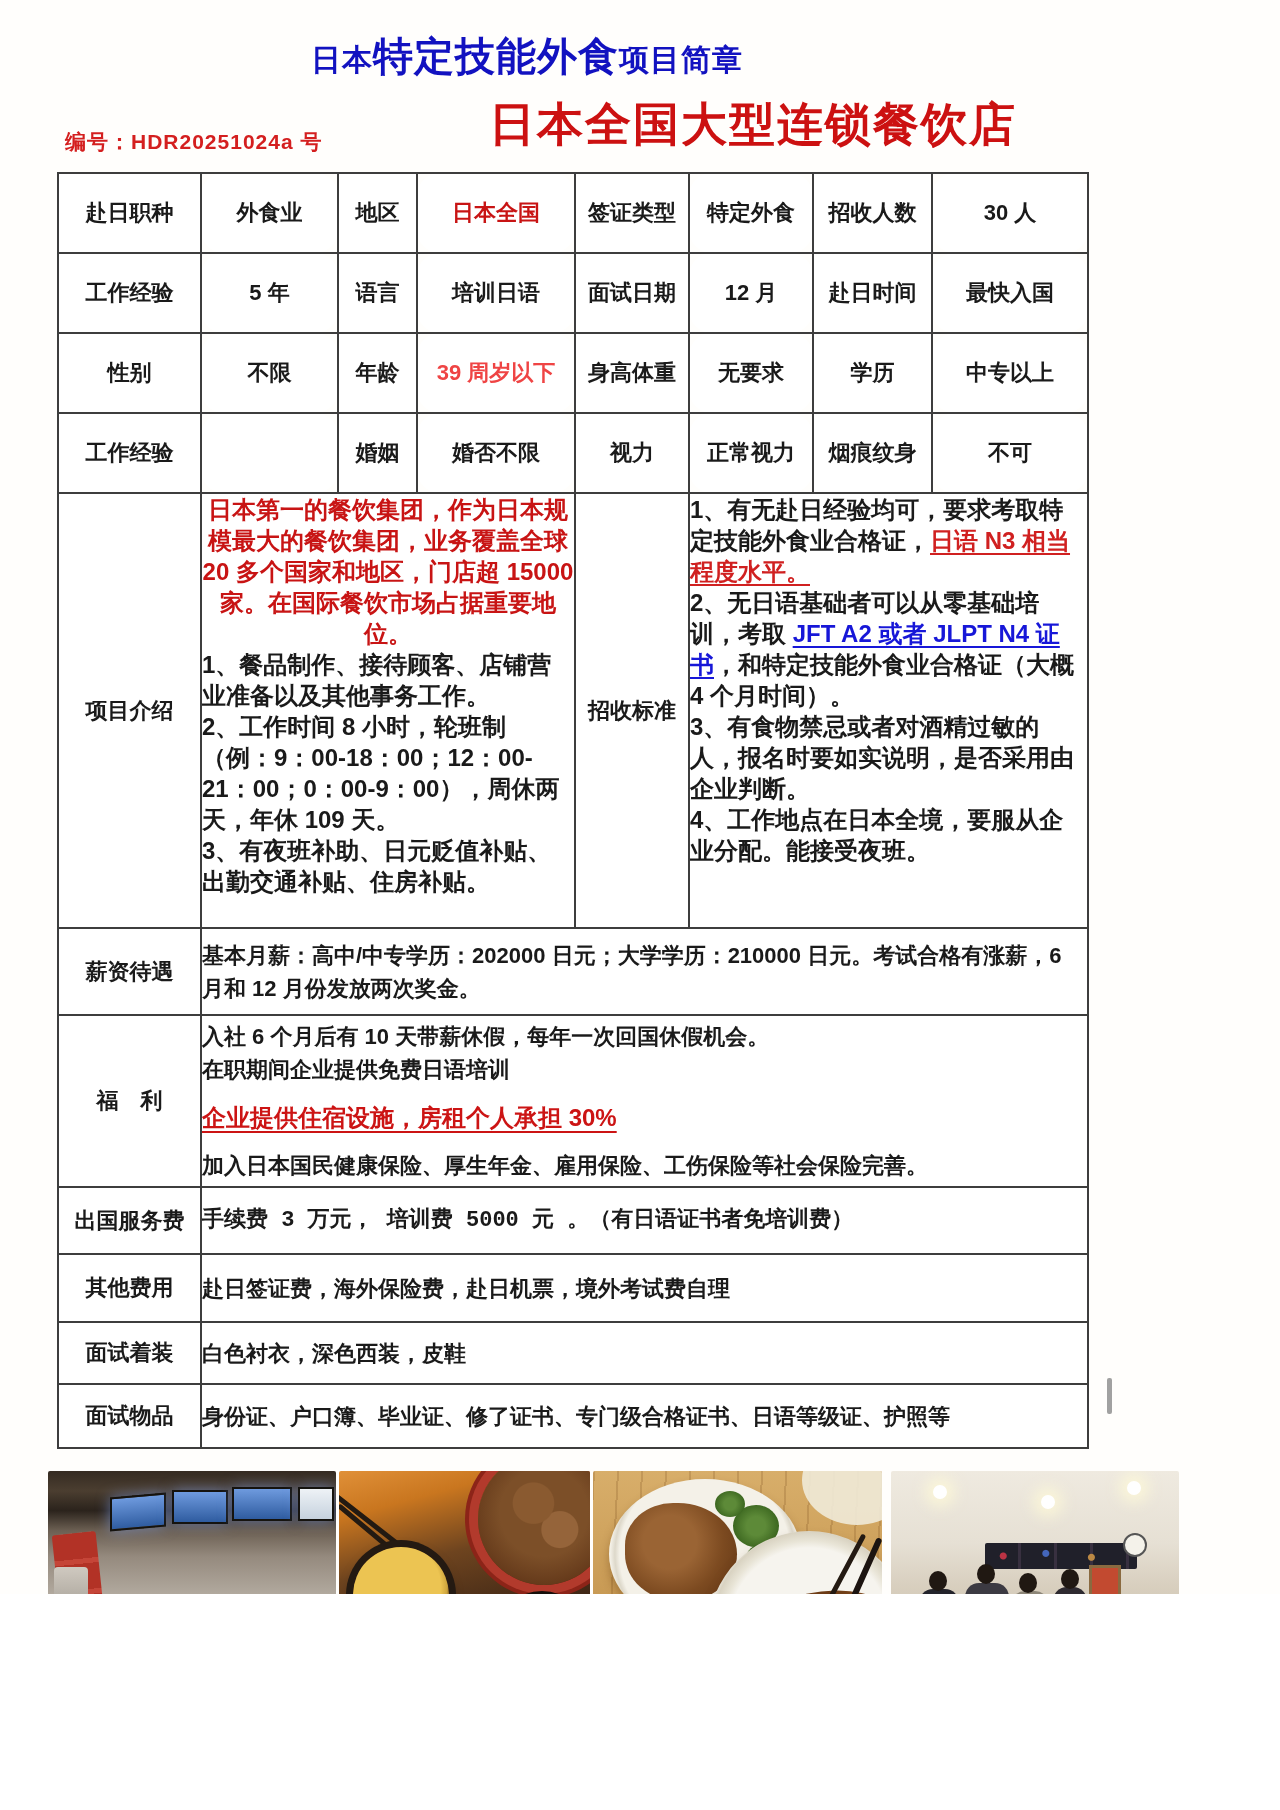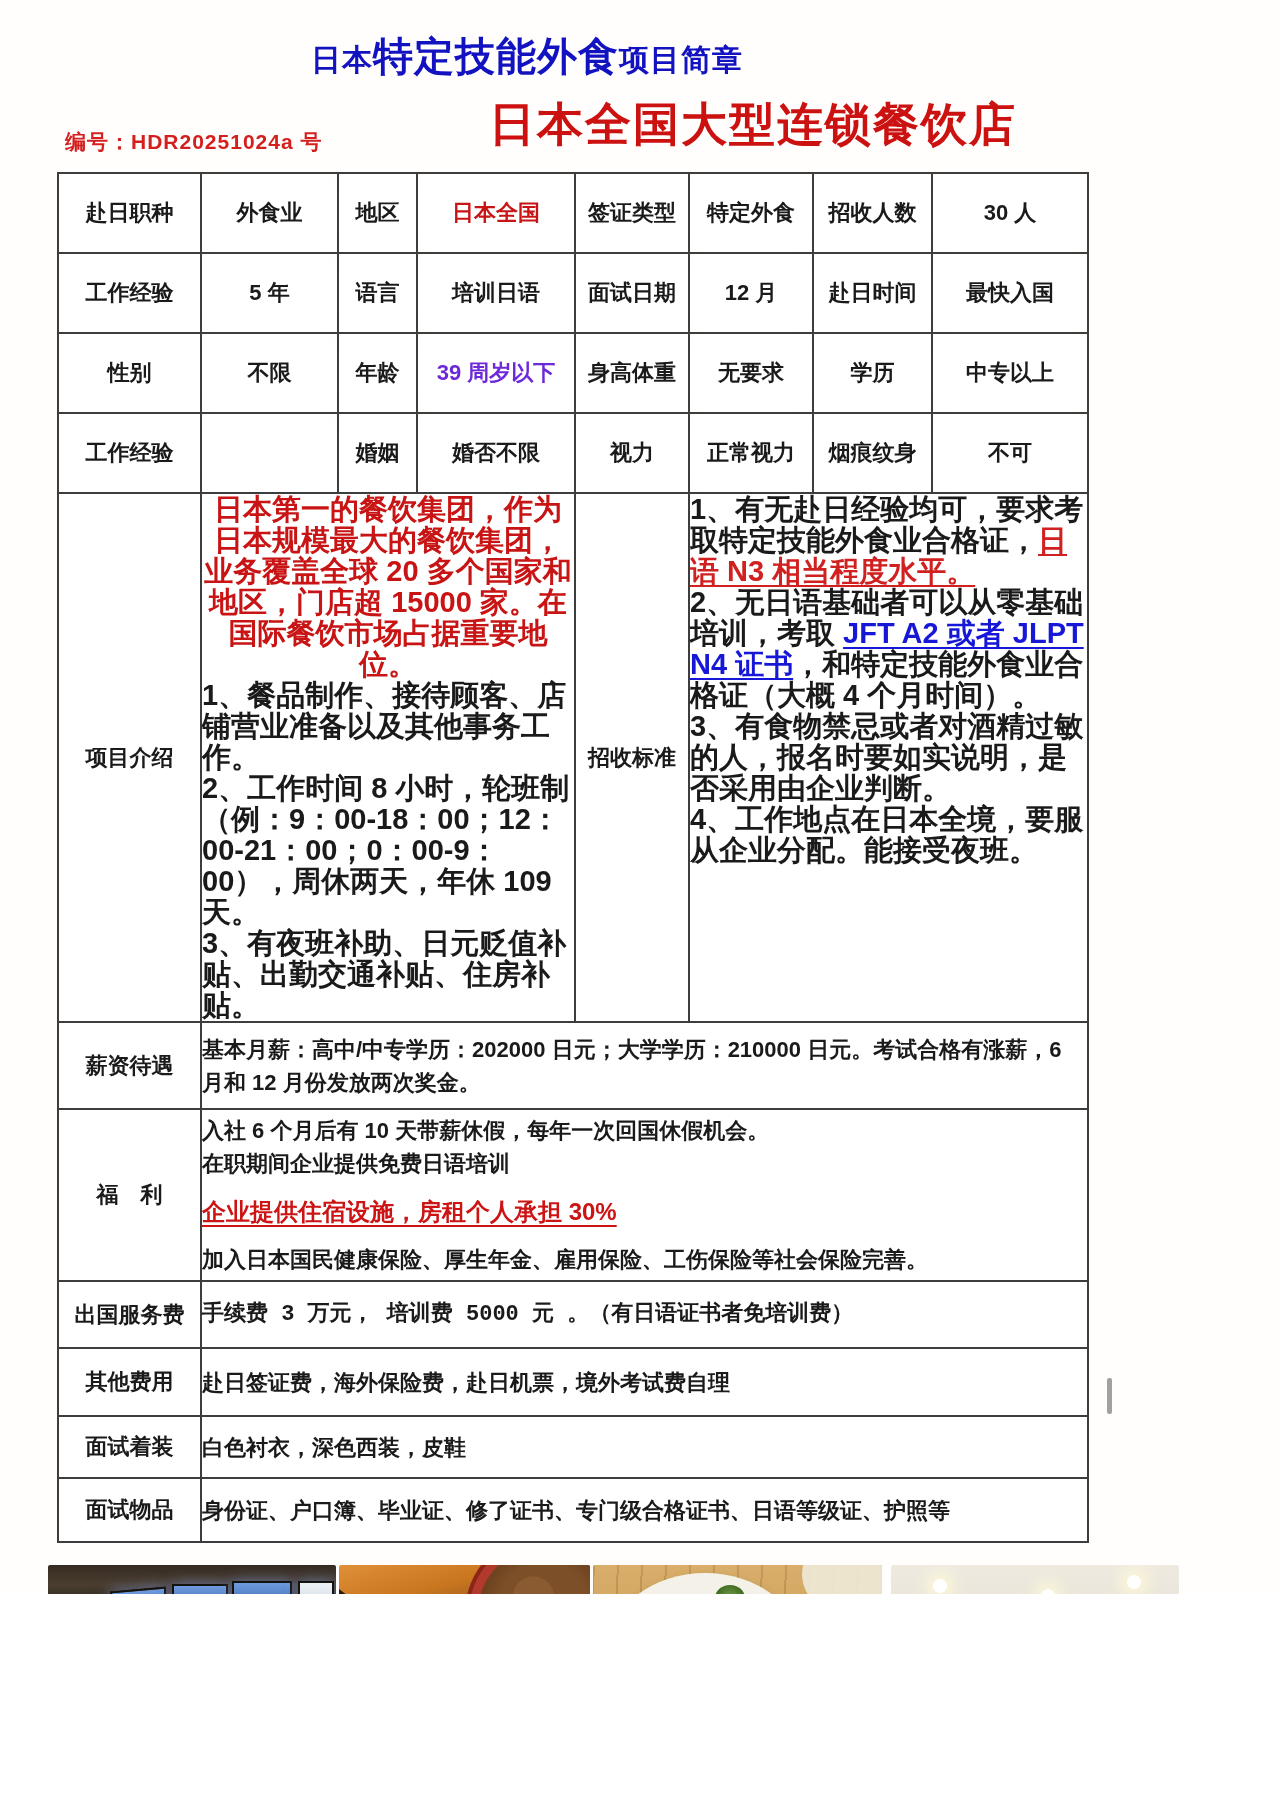--- a/index.html
+++ b/index.html
@@ -20,22 +20,22 @@
   td.vl{text-align:center;font-size:22px;font-weight:700;border-radius:23px;}
   tr.r td{height:78px;}
   tr.bigrow td{height:433px;}
   tr.salaryrow td{height:85px;}
   tr.welfarerow td{height:170px;}
   tr.feerow td{height:65px;font-family:Liberation Mono, monospace;}
   tr.otherrow td{height:66px;}
   tr.dressrow td{height:60px;}
   tr.itemsrow td{height:62px;}
   .red{color:#c81414;}
-  .blue{color:#6d28d9;}
-  td.rich{vertical-align:top;text-align:left;font-size:29px;font-weight:700;line-height:31px;padding:9px 12px;}
+  .blue{color:#ef4444;}
+  td.rich{vertical-align:top;text-align:left;font-size:24px;font-weight:700;line-height:31px;padding:9px 12px;}
   .intro-red{color:#c81414;text-align:center;}
   .li{margin:0;}
   .redline{color:#d02020;text-decoration:underline;text-underline-offset:4px;}
   .bluelink{color:#1717d8;text-decoration:underline;text-underline-offset:4px;}
   td.wide{text-align:left;font-size:22px;font-weight:700;line-height:33px;padding:6px 16px;vertical-align:middle;}
   .wel-red{display:block;color:#cc1414;font-size:24px;font-weight:800;text-decoration:underline;text-underline-offset:5px;margin:15px 0;}
   .wel-line{display:block;}
   .wel-last{display:block;margin-top:8px;}
 
   

